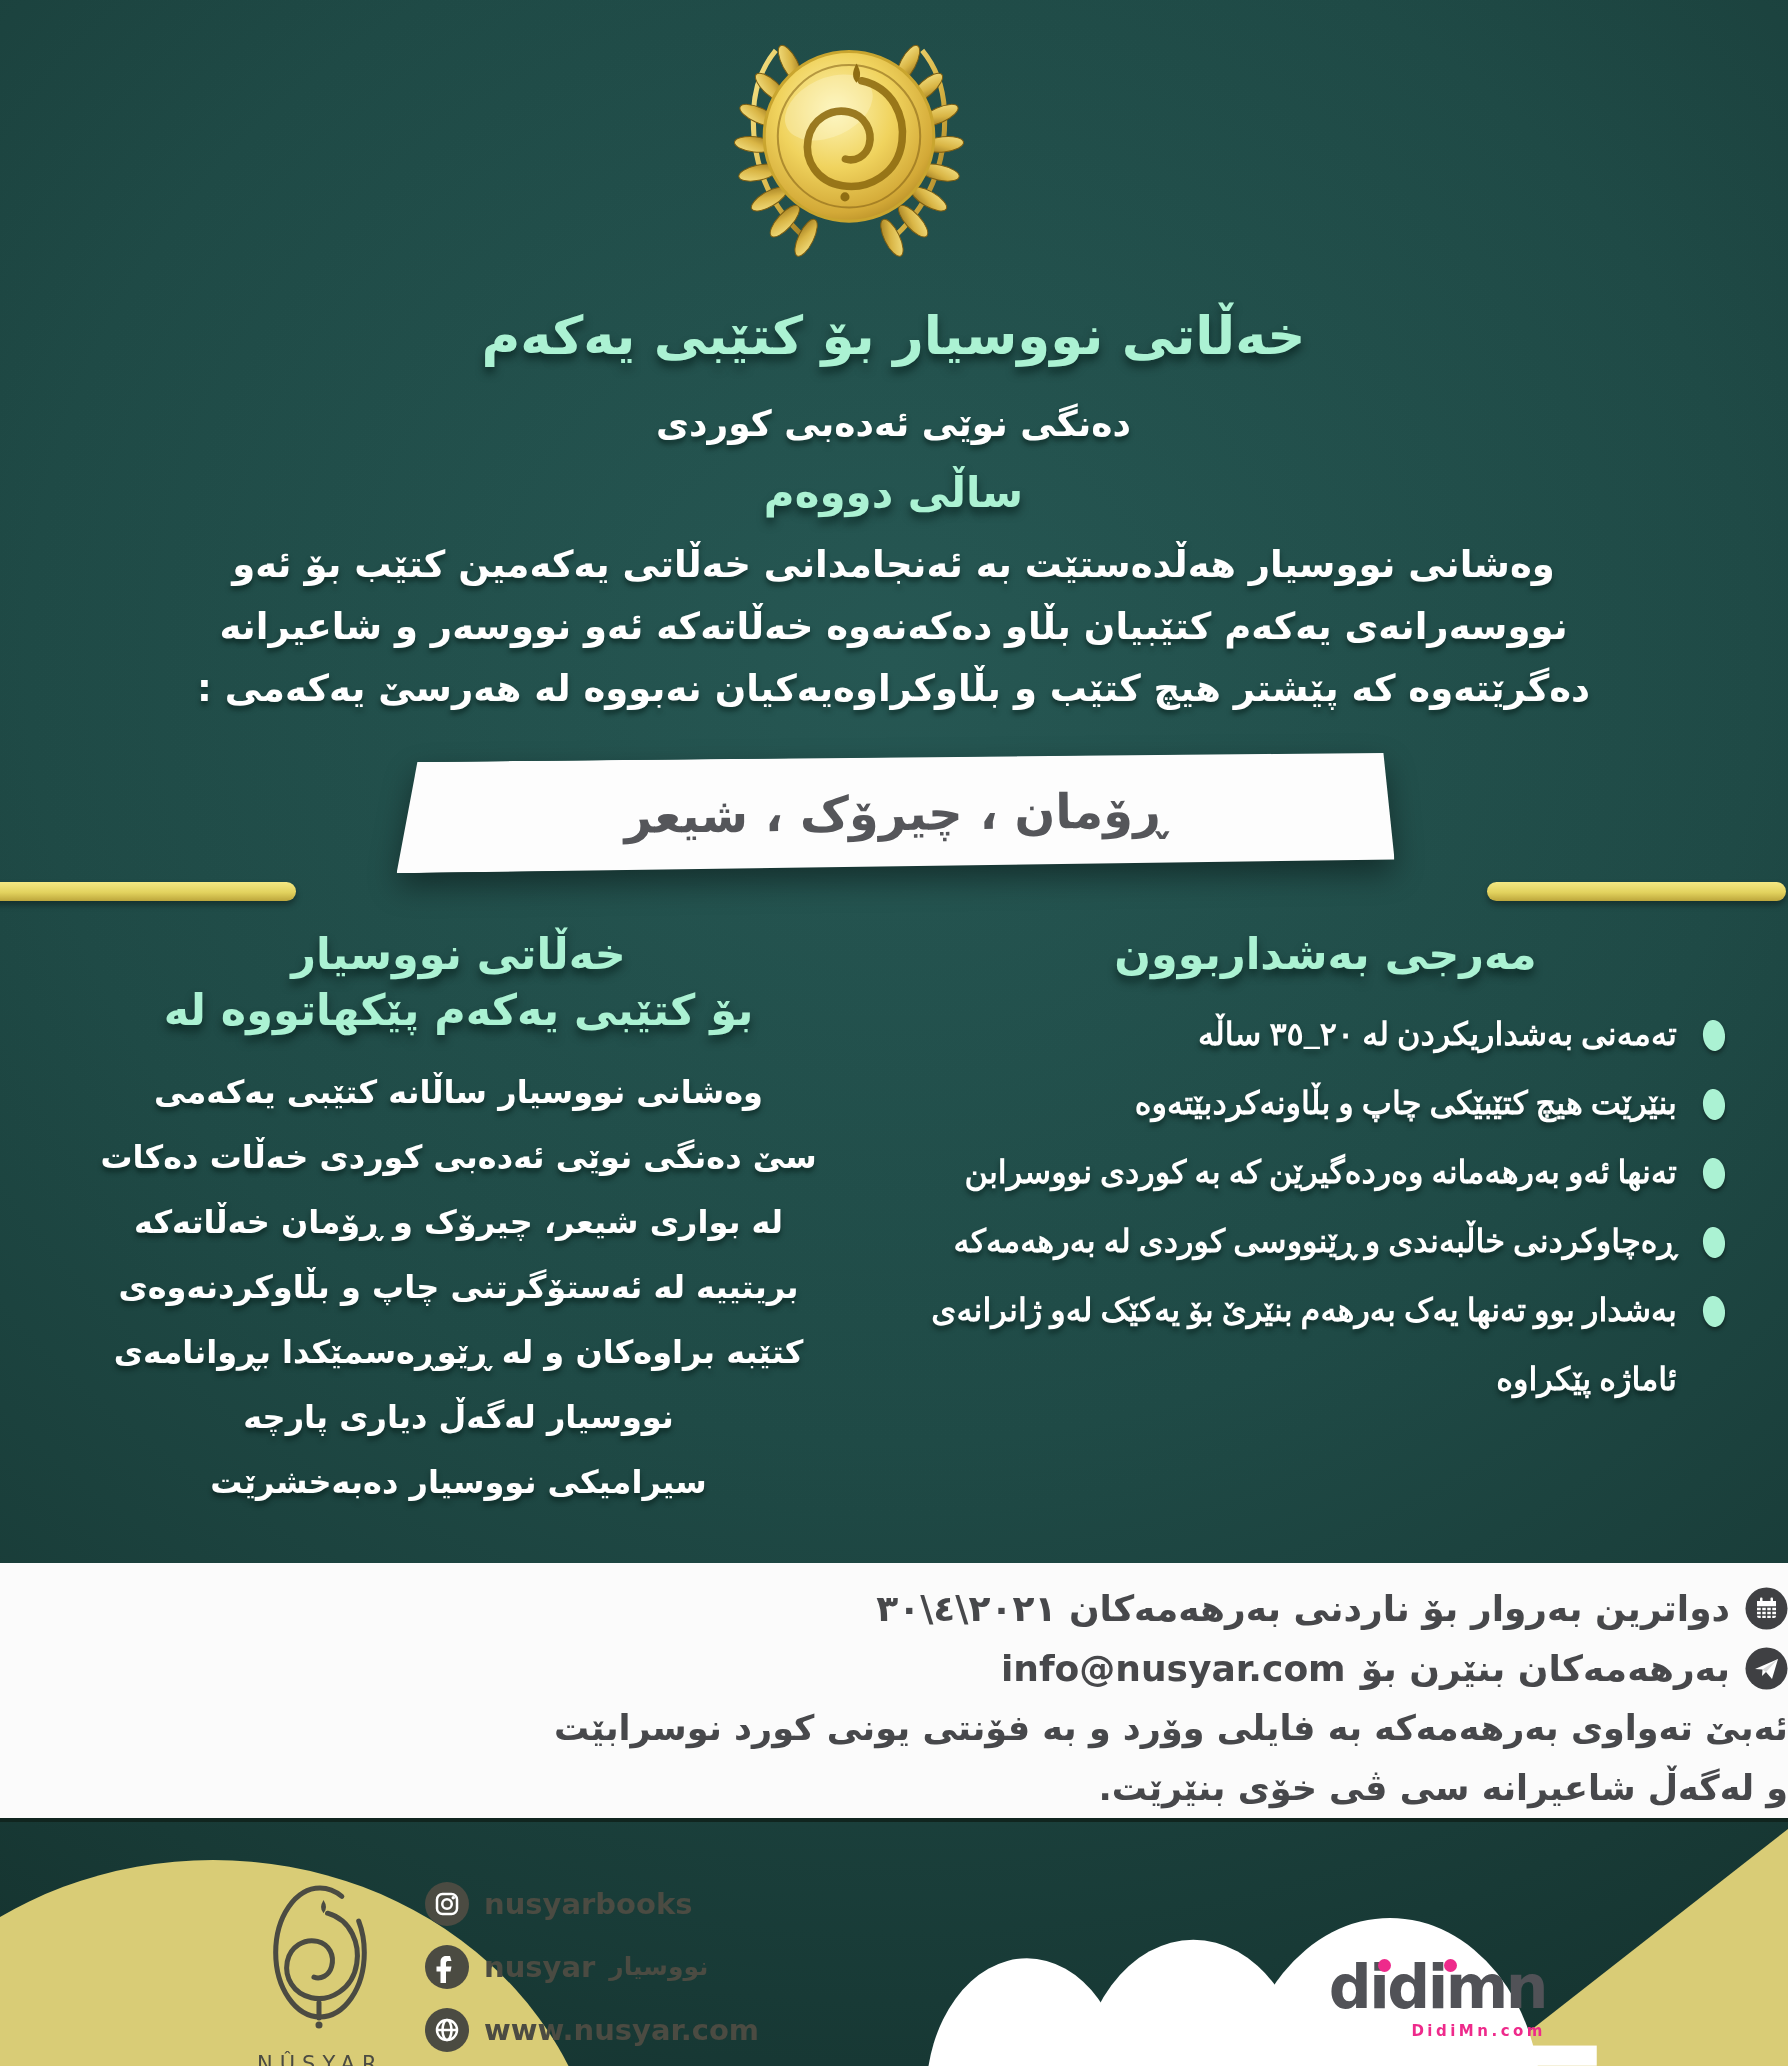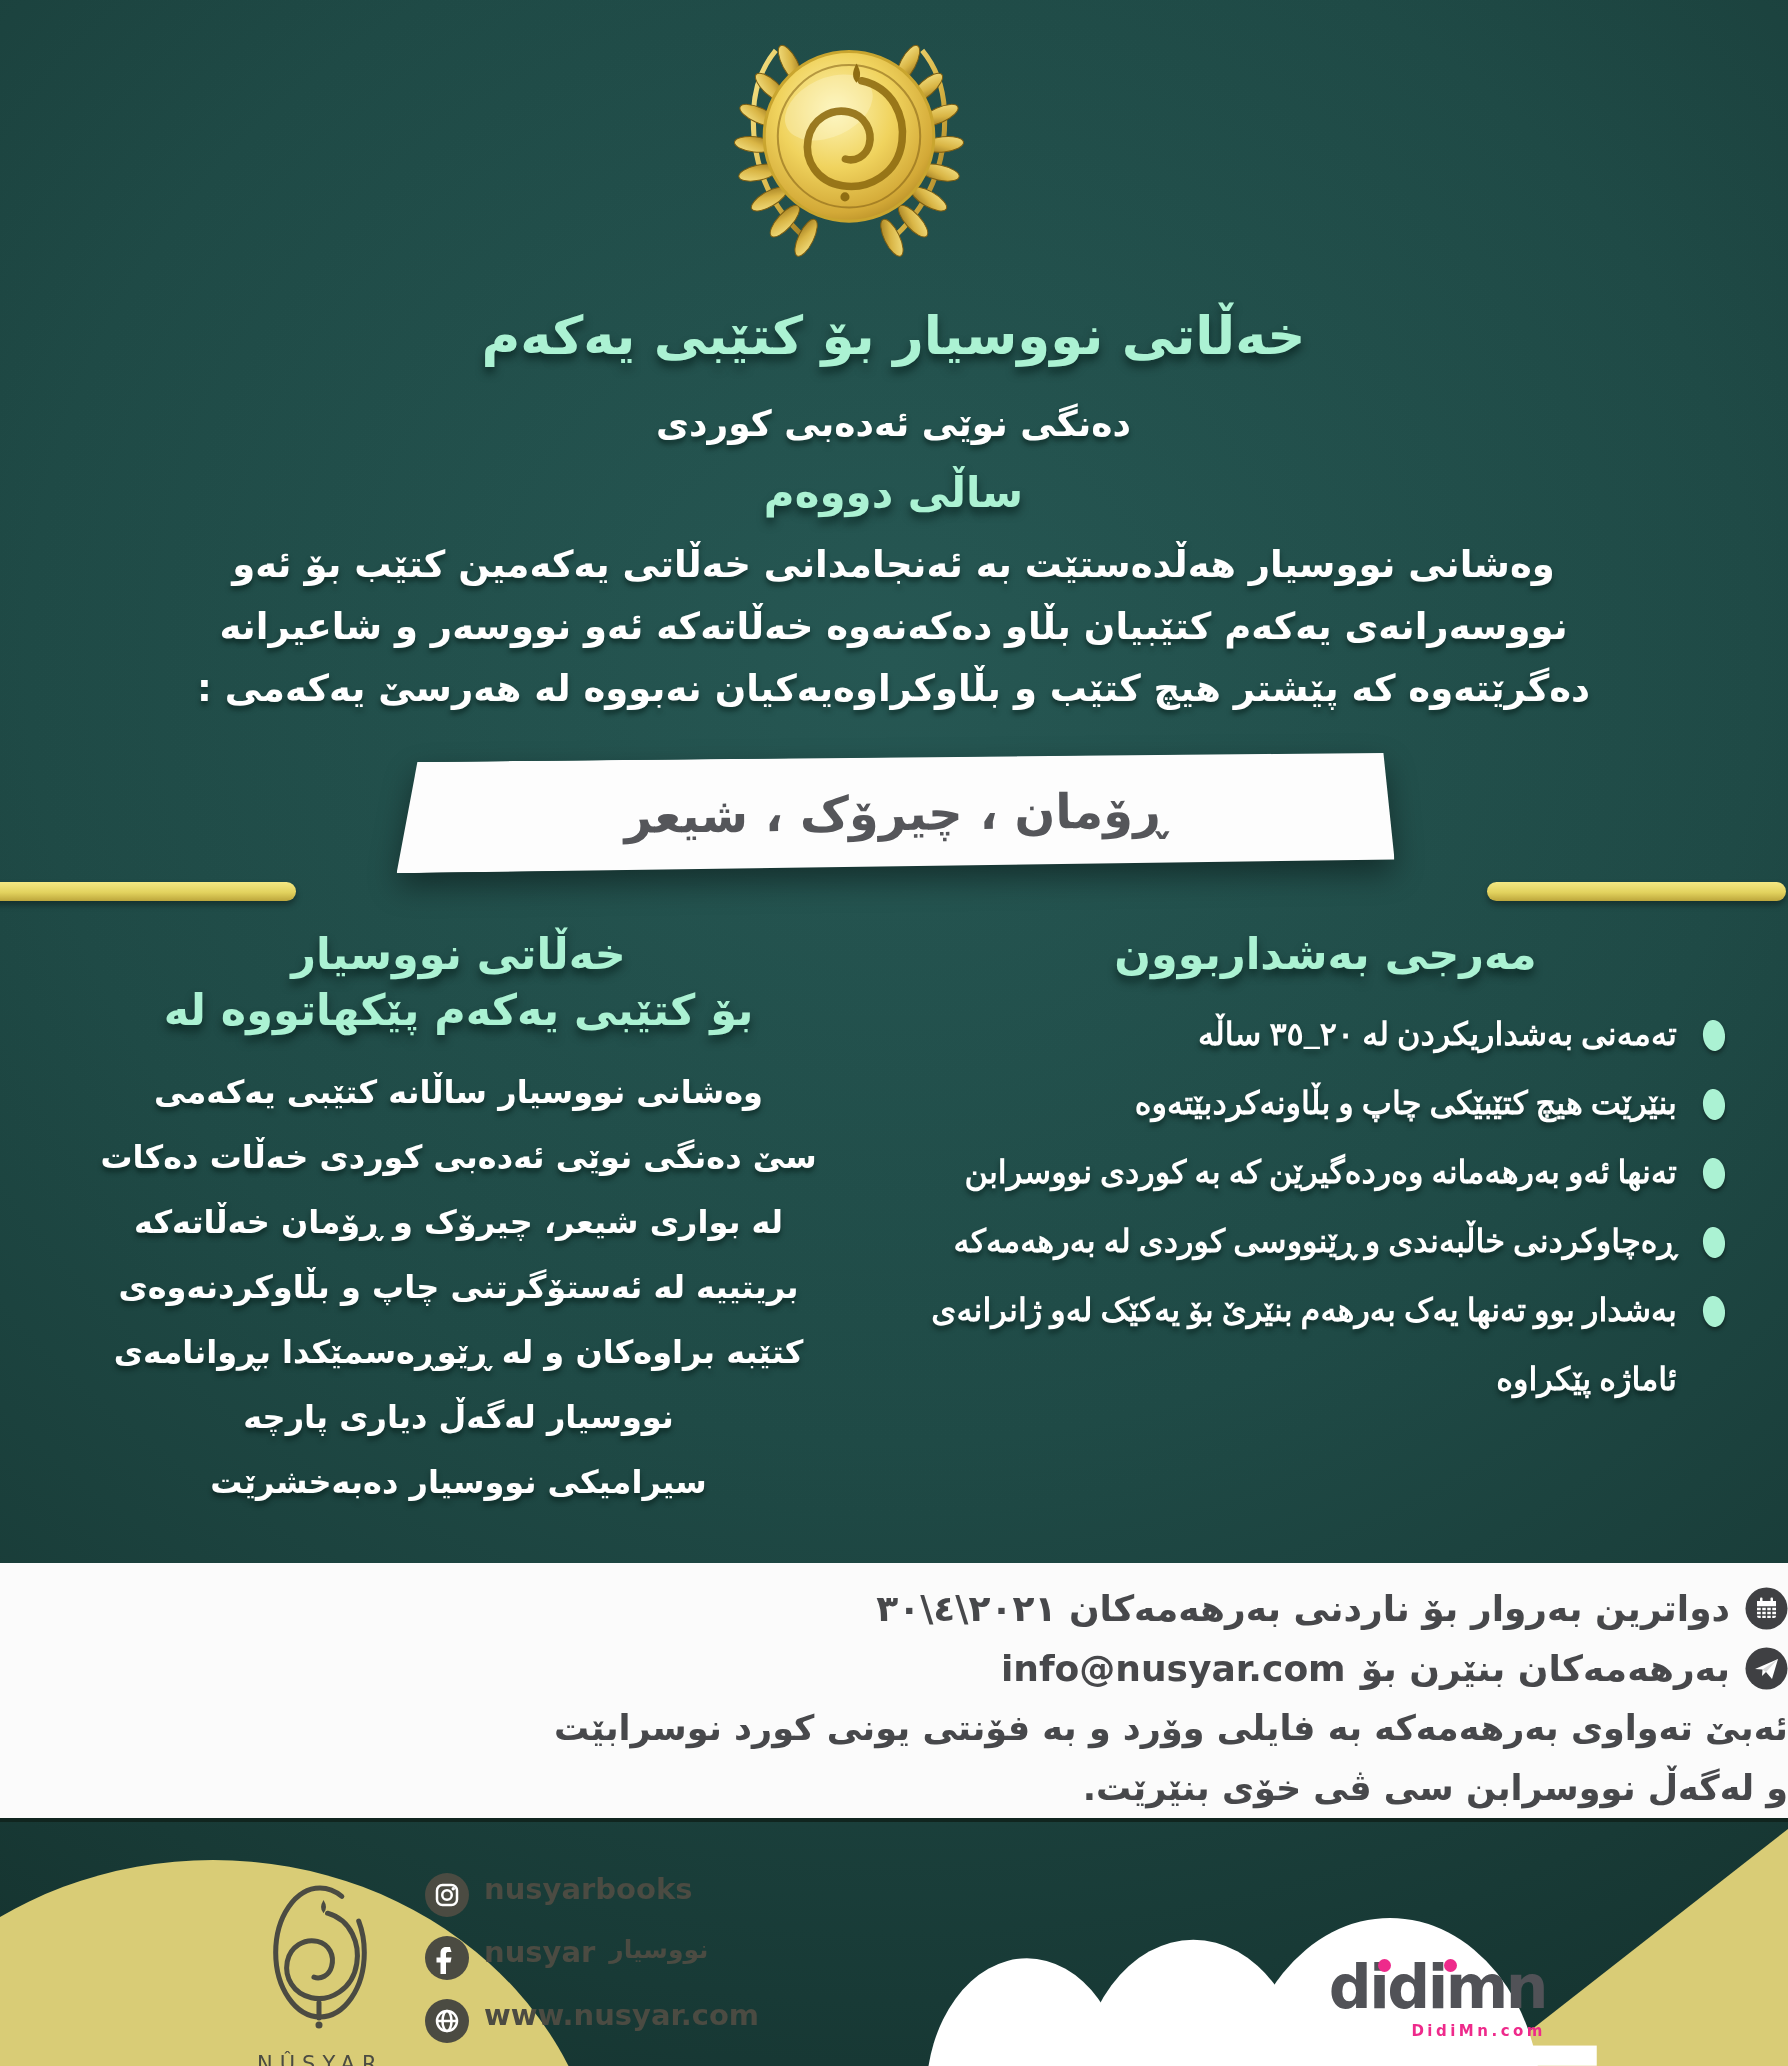--- a/index.html
+++ b/index.html
@@ -66,21 +66,21 @@
   
   .dome{left:-177px;top:1860px;width:782px;height:706px;border-radius:50%;background:#d9cc76;}
   .wedge{right:0;bottom:0;width:303px;height:237px;background:#d9cc76;
          clip-path:polygon(100% 0,100% 100%,0 100%);}
   .cloud{left:922px;bottom:0;width:706px;height:172px;}
 
   
   .brand-block{left:258px;top:1883px;width:126px;text-align:center;direction:ltr;}
   .brand-name{font-size:21px;font-weight:normal;letter-spacing:7px;color:#4b4b42;margin-top:21px;}
   .social{left:425px;top:1872px;direction:ltr;}
-  .social-row{display:flex;align-items:flex-start;gap:14px;height:63px;}
+  .social-row{display:flex;align-items:center;gap:14px;height:63px;}
   .social-label{font-size:29px;font-weight:bold;color:#4b4b42;}
   .social-label-ar{font-size:25px;font-weight:bold;color:#4b4b42;}
   .social-icon{width:46px;height:46px;flex:0 0 auto;}
 
   
   .didimn{left:1320px;top:1957px;width:227px;text-align:right;direction:ltr;}
   .didimn-name{position:relative;display:inline-block;font-size:60px;line-height:1;
       font-weight:bold;color:#515257;letter-spacing:-2.5px;}
   .didimn-dot{position:absolute;width:13px;height:13px;border-radius:50%;background:#ee2a8b;top:2px;}
   .dd1{left:49px;} .dd2{left:115px;}
@@ -242,21 +242,21 @@
     <div class="band-row">
       <svg class="band-icon" viewBox="0 0 86 86">
         <circle cx="43" cy="43" r="42" fill="#3f4043"></circle>
         <path d="M20 44 L66 24 L54 64 L42 50 L34 58 L35 45 Z" fill="#ffffff"></path>
         <path d="M35 45 L66 24 L42 50 Z" fill="#d9d9d9"></path>
       </svg>
       <span>بەرهەمەکان بنێرن بۆ</span>
       <span class="email">info@nusyar.com</span>
     </div>
     <div class="band-row plain">ئەبێ تەواوی بەرهەمەکە بە فایلی وۆرد و بە فۆنتی یونی کورد نوسرابێت</div>
-    <div class="band-row plain">و لەگەڵ نووسرابن سی ڤی خۆی بنێرێت.</div>
+    <div class="band-row plain">و لەگەڵ شاعیرانە سی ڤی خۆی بنێرێت.</div>
   </div>
 
   <div class="abs dome"></div>
   <div class="abs wedge"></div>
   <div class="abs cloud">
     <svg width="706" height="172" viewBox="0 0 1400 340">
       <g fill="#ffffff">
         <ellipse cx="210" cy="400" rx="200" ry="273"></ellipse>
         <ellipse cx="540" cy="400" rx="230" ry="310"></ellipse>
         <ellipse cx="930" cy="420" rx="300" ry="373"></ellipse>

